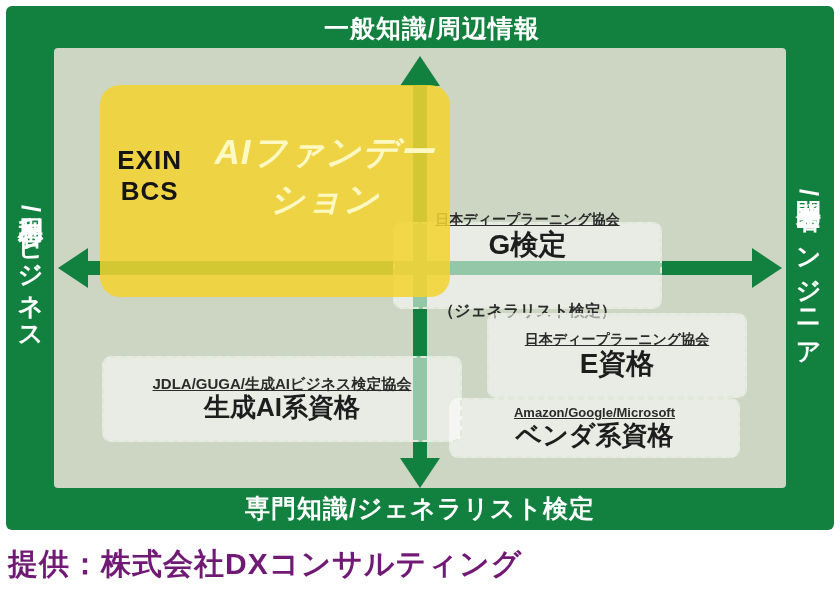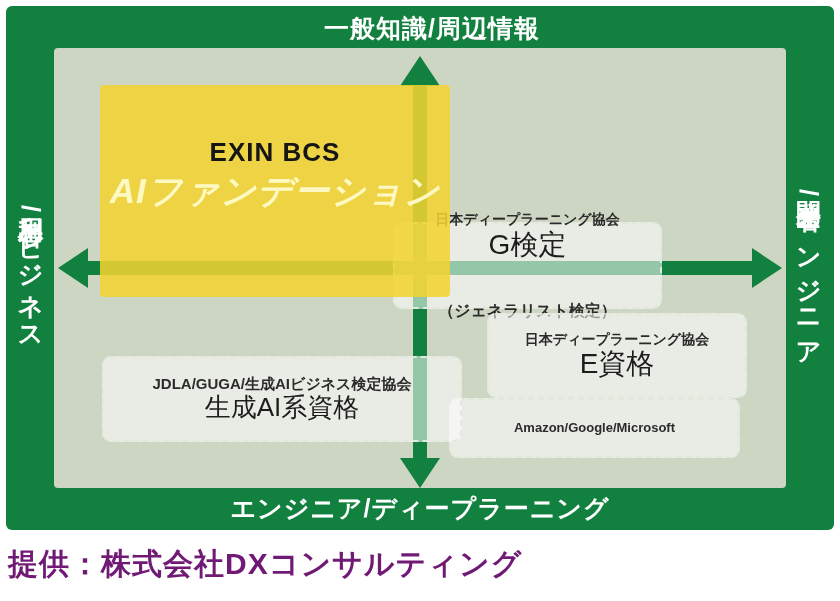--- a/index.html
+++ b/index.html
@@ -53,40 +53,40 @@
   
   .card {
     position: absolute; z-index: 3;
     background: rgba(255,255,255,0.55);
     border: 2px dashed #e2e8dc;
     border-radius: 9px;
     display: flex; flex-direction: column;
     align-items: center; justify-content: center;
     text-align: center; color: #2b2b2b;
   }
-  .card .org   { font-size: 14px; font-weight: bold; line-height: 1.25; }
-  .card .title { font-size: 28px; font-weight: normal; line-height: 1.15; color: #1d1d1d; }
+  .card .org   { font-size: 14px; font-weight: bold; line-height: 1.25; text-decoration: underline; }
+  .card .title { font-size: 28px; font-weight: bold; line-height: 1.15; color: #1d1d1d; }
   .card .note  { font-size: 16px; font-weight: bold; line-height: 1.2; margin-top: 40px; }
 
   .card-g      { left: 387px; top: 216px; width: 269px; height: 87px; }
   .card-e      { left: 481px; top: 307px; width: 260px; height: 85px; }
   .card-vendor { left: 443px; top: 392px; width: 291px; height: 60px; }
   .card-vendor .org   { font-size: 13px; }
   .card-vendor .title { font-size: 26px; }
   .card-genai  { left: 96px;  top: 350px; width: 360px; height: 86px; }
   .card-genai .org    { font-size: 15px; }
   .card-genai .title  { font-size: 26px; }
 
   
   .highlight {
     position: absolute; z-index: 4;
     left: 94px; top: 79px; width: 350px; height: 212px;
     background: rgba(243,212,48,0.86);
-    border-radius: 4px;
-    display: flex; flex-direction: column;
+    border-radius: 20px;
+    display: flex; flex-direction: row;
     align-items: center; justify-content: center;
     padding-bottom: 30px; text-align: center;
   }
   .highlight .sub   { font-size: 26px; font-weight: bold; color: #151515; letter-spacing: 1px; }
   .highlight .title { font-size: 35px; font-weight: bold; color: #fef9c3; letter-spacing: 1px; font-style: italic; }
 
   
   .caption {
     position: absolute; left: 8px; top: 544px;
     font-size: 30px; font-weight: bold; color: #701a75;
@@ -96,21 +96,21 @@
 </head>
 <body>
 
 <div class="stage">
 
   <div class="panel">
 
     <div class="field"></div>
 
     <div class="axis-label axis-top">一般知識/周辺情報</div>
-    <div class="axis-label axis-bottom">エンジニア/ディープラーニング</div>
+    <div class="axis-label axis-bottom">専門知識/ジェネラリスト検定</div>
     <div class="axis-label axis-left">利用者/ビジネス</div>
     <div class="axis-label axis-right">開発者/エンジニア</div>
 
     <div>
       <div class="tri head-up"></div>
       <div class="shaft-v"></div>
       <div class="tri head-down"></div>
     </div>
 
     <div>
@@ -125,20 +125,21 @@
       <div class="note">（ジェネラリスト検定）</div>
     </div>
 
     <div class="card card-e">
       <div class="org">日本ディープラーニング協会</div>
       <div class="title">E資格</div>
     </div>
 
     <div class="card card-vendor">
       <div class="org">Amazon/Google/Microsoft</div>
+      <div class="title">ベンダ系資格</div>
     </div>
 
     <div class="card card-genai">
       <div class="org">JDLA/GUGA/生成AIビジネス検定協会</div>
       <div class="title">生成AI系資格</div>
     </div>
 
     <div class="highlight">
       <div class="sub">EXIN BCS</div>
       <div class="title">AIファンデーション</div>

